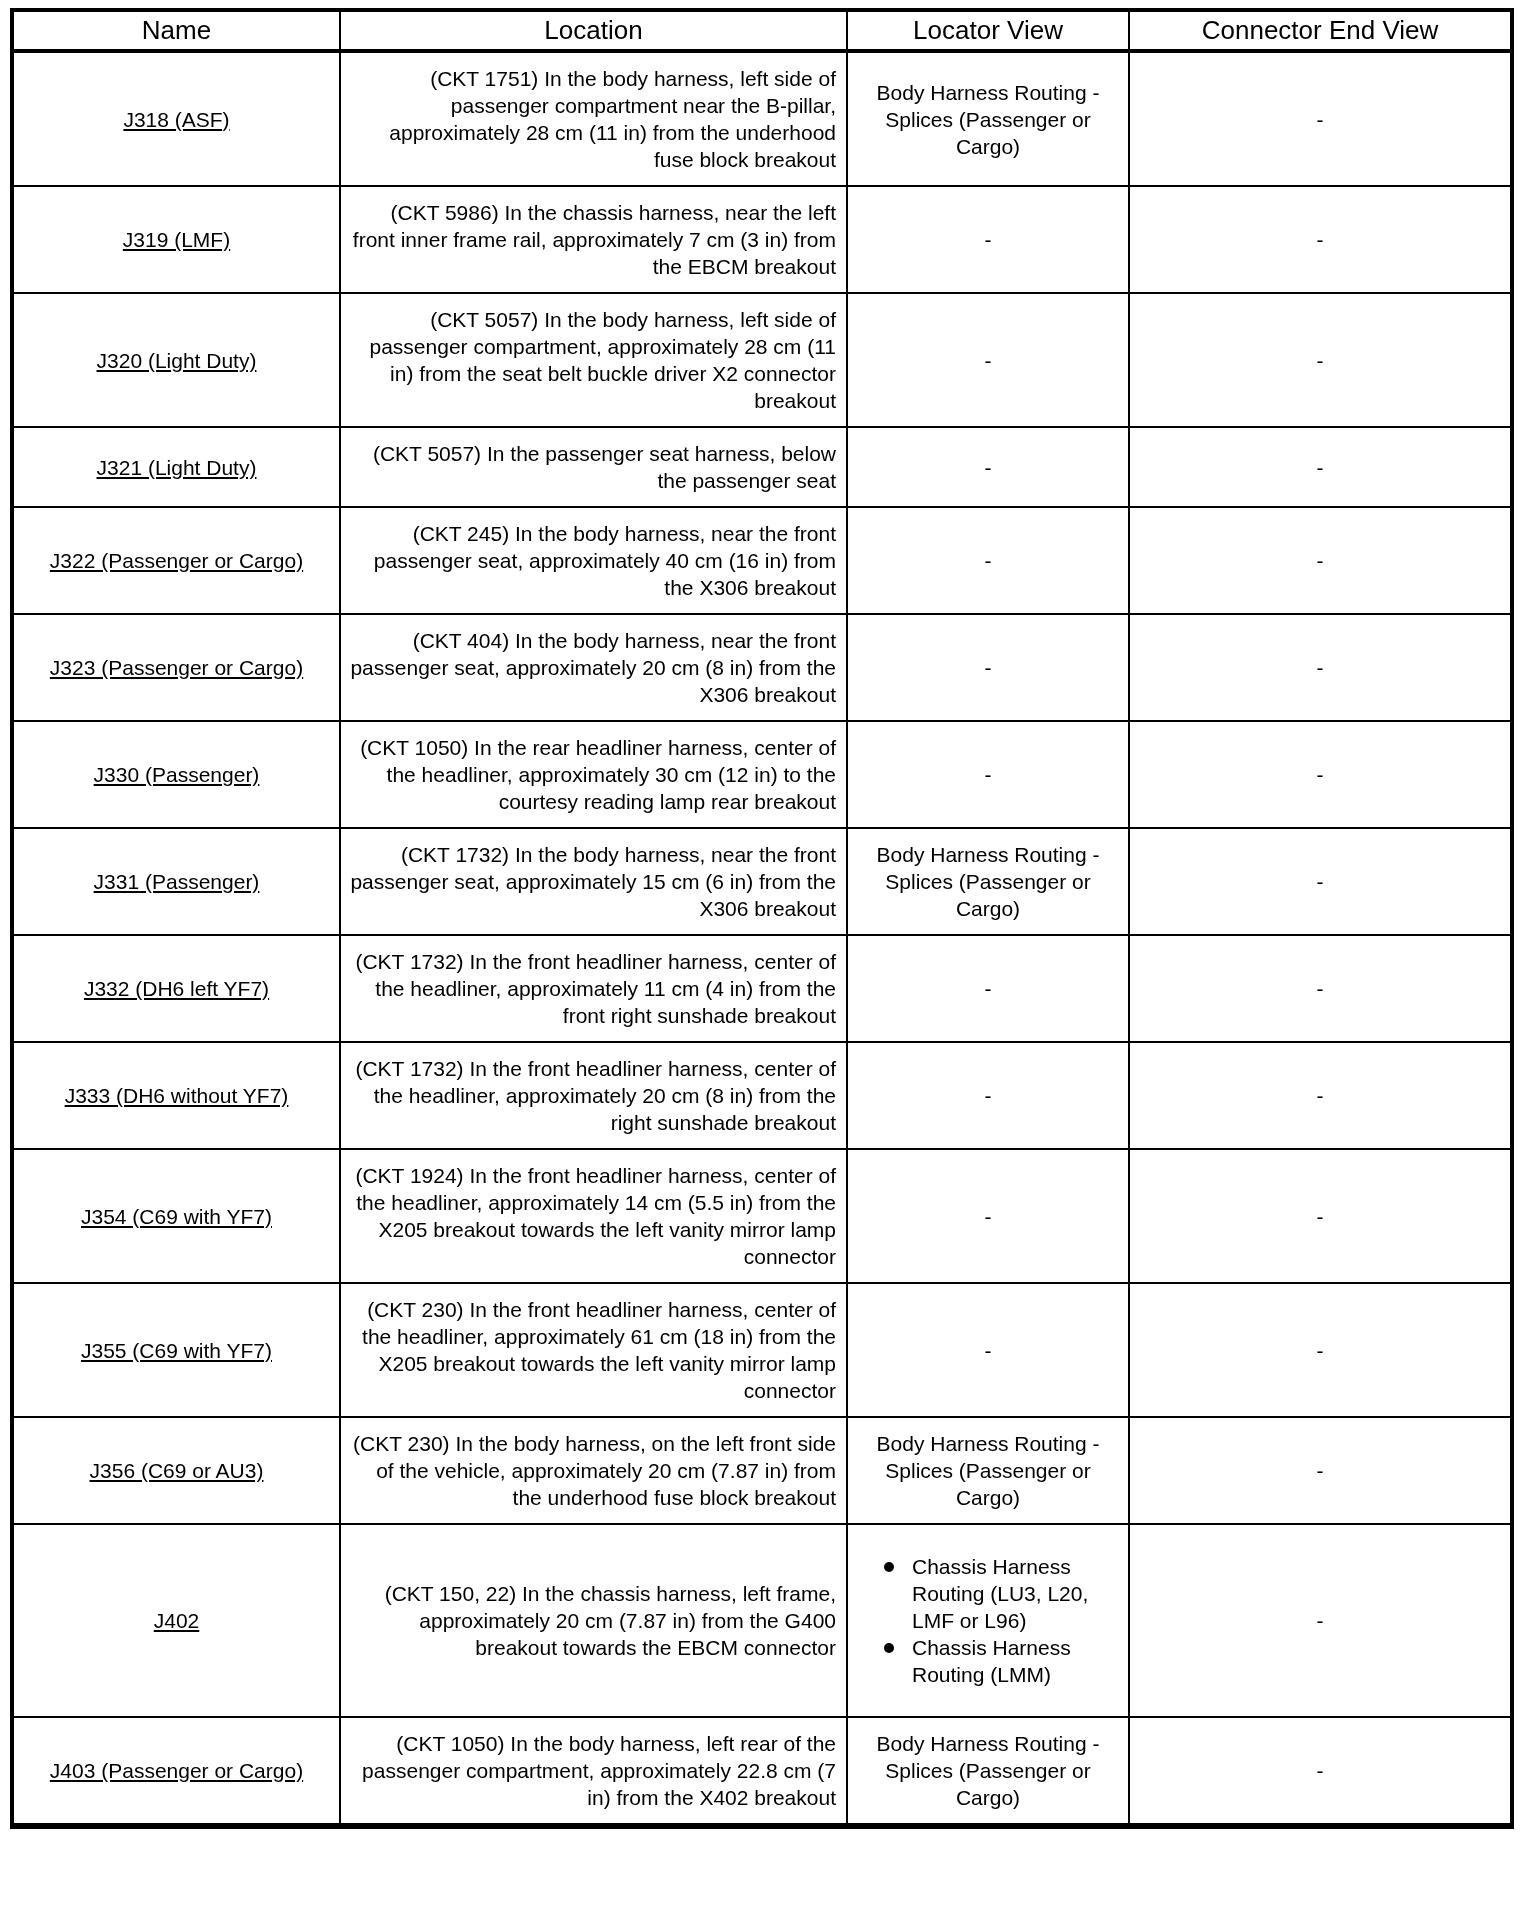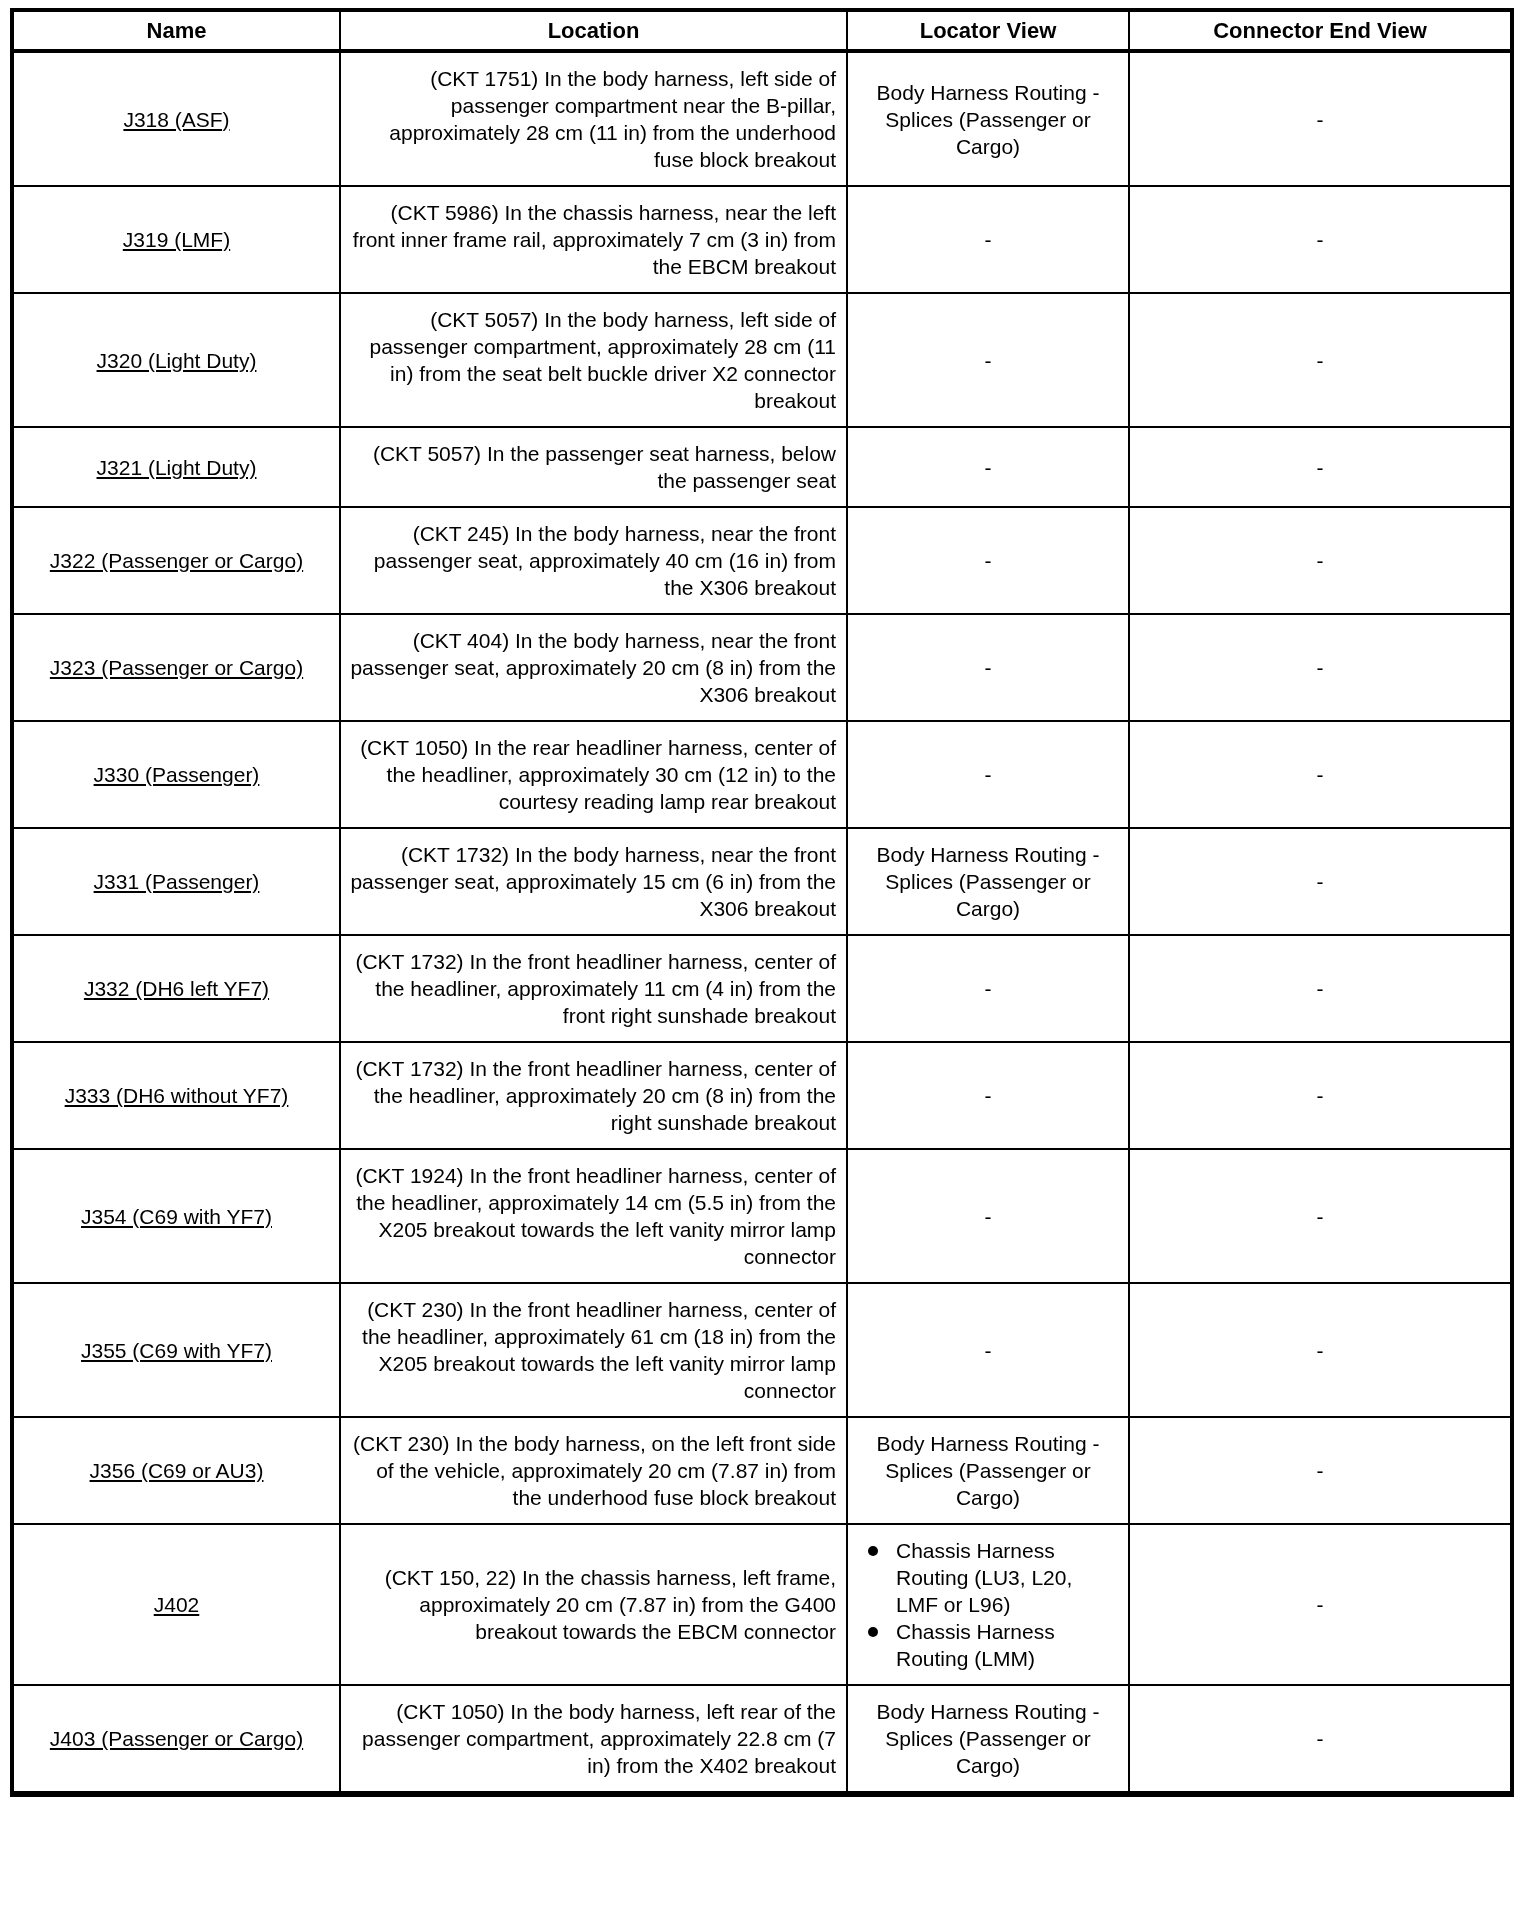--- a/index.html
+++ b/index.html
@@ -21,44 +21,44 @@
     border-collapse: collapse;
     border: 4px solid #000;
     border-bottom-width: 6px;
     background: #fff;
   }
   col.c-name  { width: 328px; }
   col.c-loc   { width: 507px; }
   col.c-locv  { width: 282px; }
   col.c-cev   { width: 383px; }
   th {
-    font-size: 22px;
+    font-size: 26px;
     line-height: 27px;
-    font-weight: bold;
+    font-weight: normal;
     text-align: center;
     vertical-align: middle;
     padding: 5px 4px;
     border: 2px solid #000;
     border-bottom: 4px solid #000;
   }
   td {
     font-size: 21px;
     line-height: 27px;
     vertical-align: middle;
     padding: 12px 8px;
     border: 2px solid #000;
     word-wrap: break-word;
   }
   td.cell-name { text-align: center; text-decoration: underline; }
   td.cell-loc  { text-align: right; padding: 12px 10px 12px 9px; }
   td.cell-locv { text-align: center; }
   td.cell-cev  { text-align: center; }
   ul.locator-list {
     list-style: none;
-    margin: 0;
+    margin: 16px;
     padding: 0;
     text-align: left;
   }
   ul.locator-list li {
     position: relative;
     padding-left: 40px;
   }
   .bullet {
     position: absolute;
     left: 12px;

